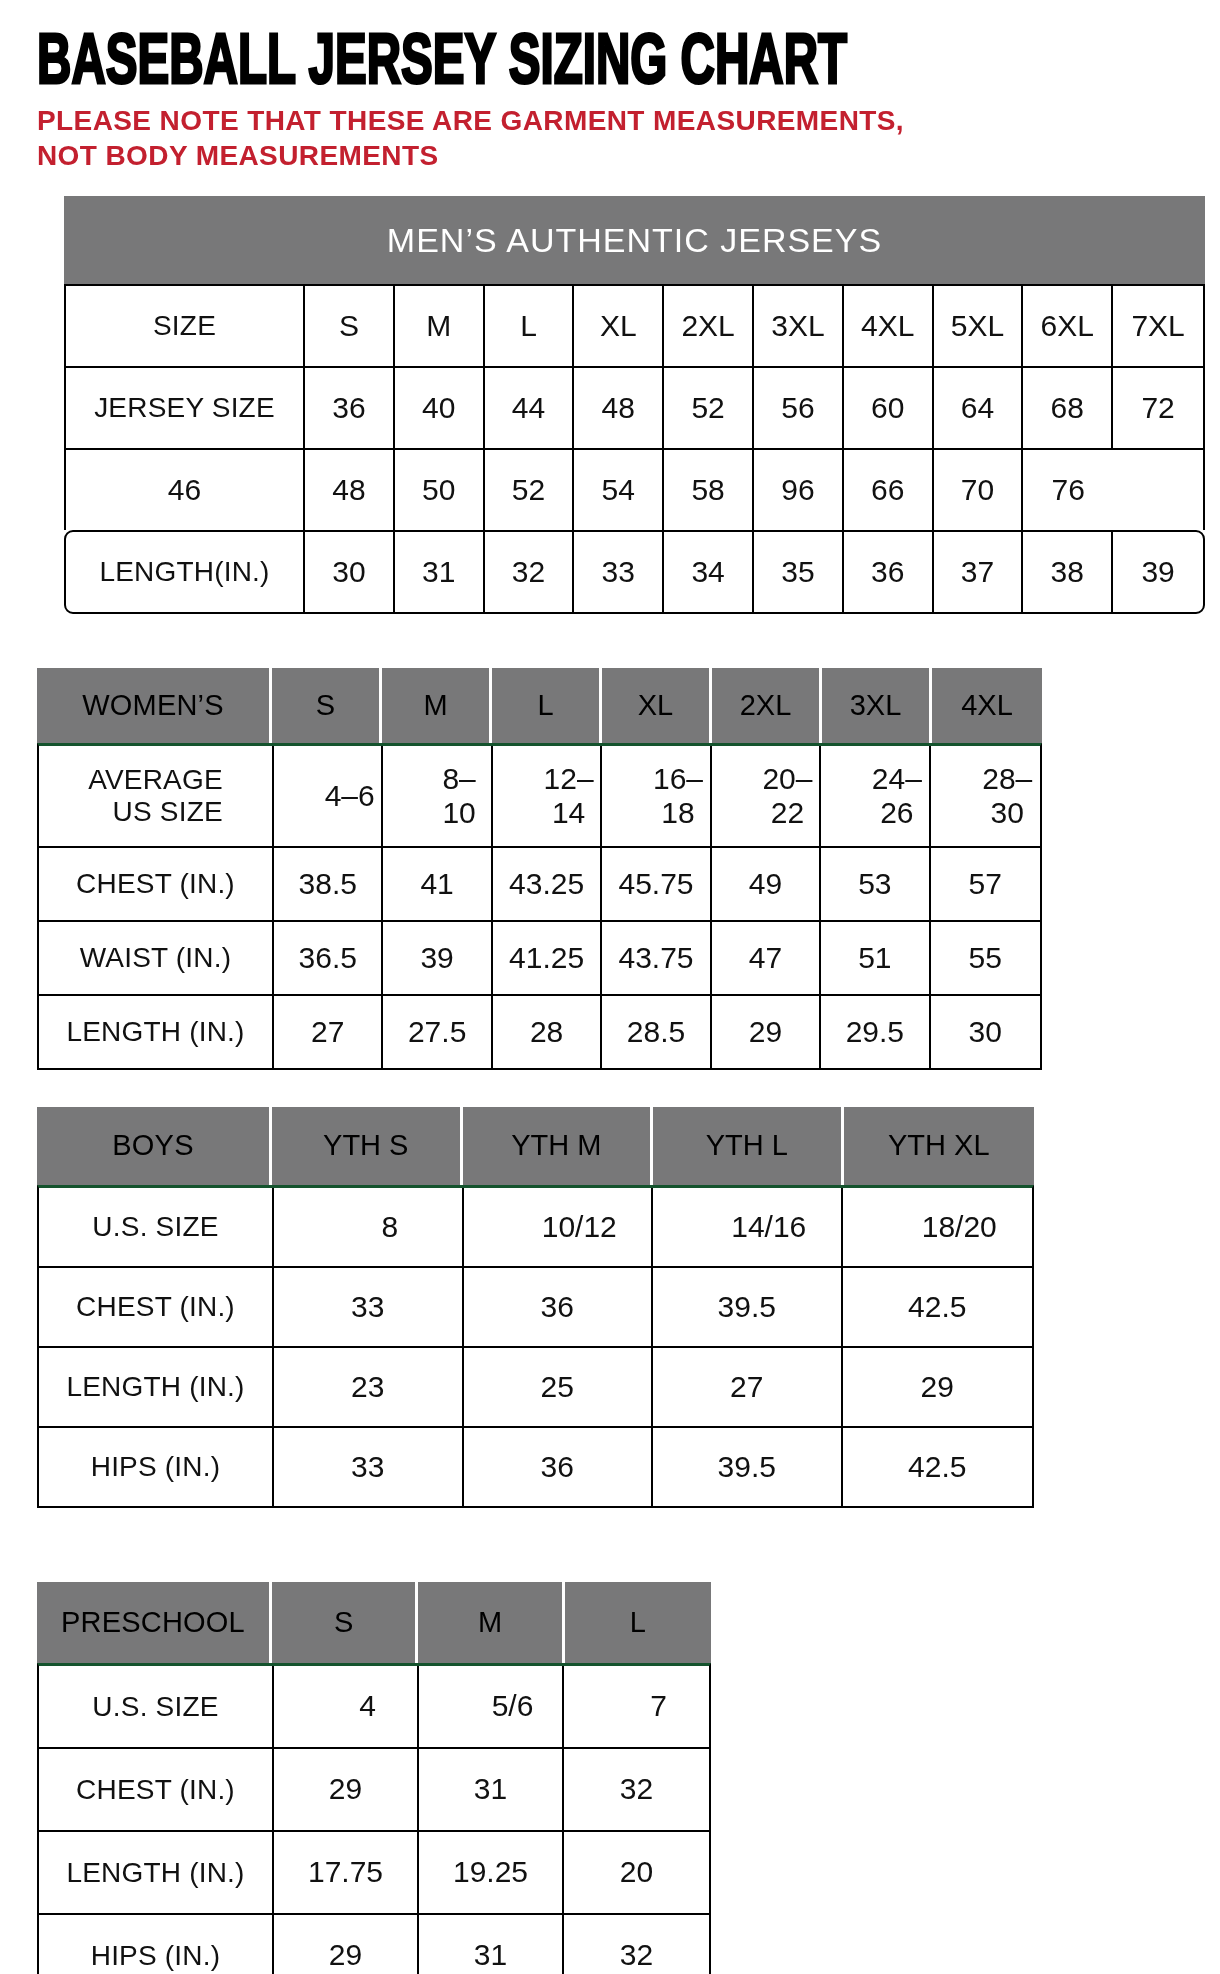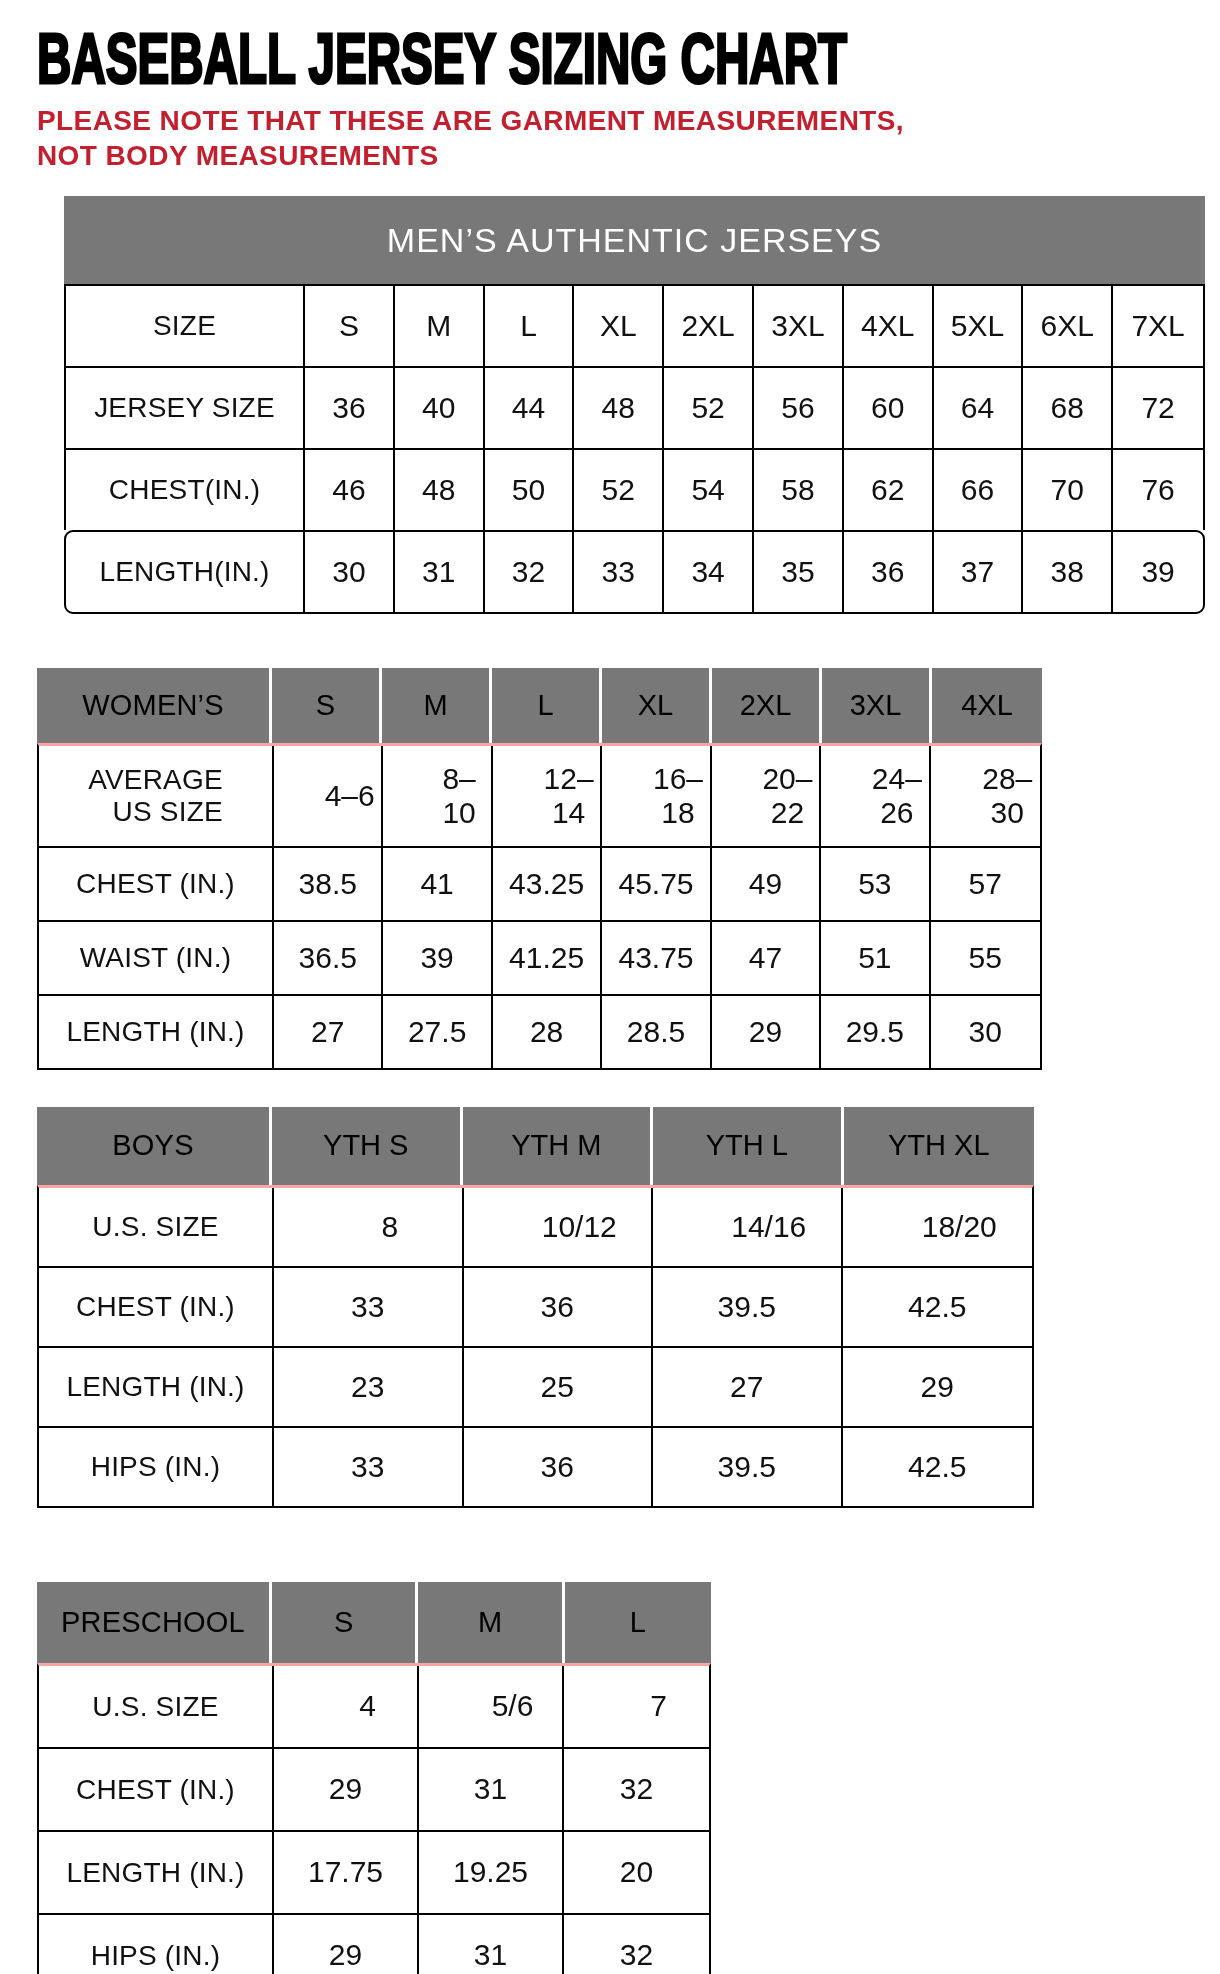--- a/index.html
+++ b/index.html
@@ -43,21 +43,21 @@
   .plain .trow.body{border-top:2px solid #000;}
   .plain .trow:last-child{border-bottom:2px solid #000;border-radius:9px;}
   .plain .cell:not(:last-child){border-right:2px solid #000;}
 
   
   .grayhead .trow.header .cell{
     background:var(--header_gray,#787879);color:#000000;font-size:29px;
   }
   .grayhead .trow.header .cell:not(:last-child){border-right:3px solid #fff;}
   .grayhead .trow.body{border-left:2px solid #000;border-right:2px solid #000;border-top:2px solid #000;}
-  .grayhead .trow.header + .trow.body{border-top:3px solid #fca5a5;gap:44px;}
+  .grayhead .trow.header + .trow.body{border-top:3px solid #14532d;gap:44px;}
   .grayhead .trow:last-child{border-bottom:2px solid #000;}
   .grayhead .trow.body .cell:not(:last-child){border-right:2px solid #000;}
 
   
   #tbl-mens .trow{height:80px;}
   #tbl-womens .trow{height:72px;}
   #tbl-womens .trow:nth-child(1){height:75px;}
   #tbl-womens .trow:nth-child(2){height:100px;}
   #tbl-boys .trow{height:78px;}
   #tbl-preschool .trow{height:81px;}
@@ -91,28 +91,27 @@
         <div class="cell">44</div>
         <div class="cell">48</div>
         <div class="cell">52</div>
         <div class="cell">56</div>
         <div class="cell">60</div>
         <div class="cell">64</div>
         <div class="cell">68</div>
         <div class="cell">72</div>
       </div>
       <div class="trow body" style="grid-template-columns: var(--labelw) repeat(10, 1fr);">
-        <div class="cell first">CHEST(IN.)</div>
         <div class="cell">46</div>
         <div class="cell">48</div>
         <div class="cell">50</div>
         <div class="cell">52</div>
         <div class="cell">54</div>
         <div class="cell">58</div>
-        <div class="cell">62</div>
+        <div class="cell">96</div>
         <div class="cell">66</div>
         <div class="cell">70</div>
         <div class="cell">76</div>
       </div>
       <div class="trow body" style="grid-template-columns: var(--labelw) repeat(10, 1fr);">
         <div class="cell first">LENGTH(IN.)</div>
         <div class="cell">30</div>
         <div class="cell">31</div>
         <div class="cell">32</div>
         <div class="cell">33</div>

